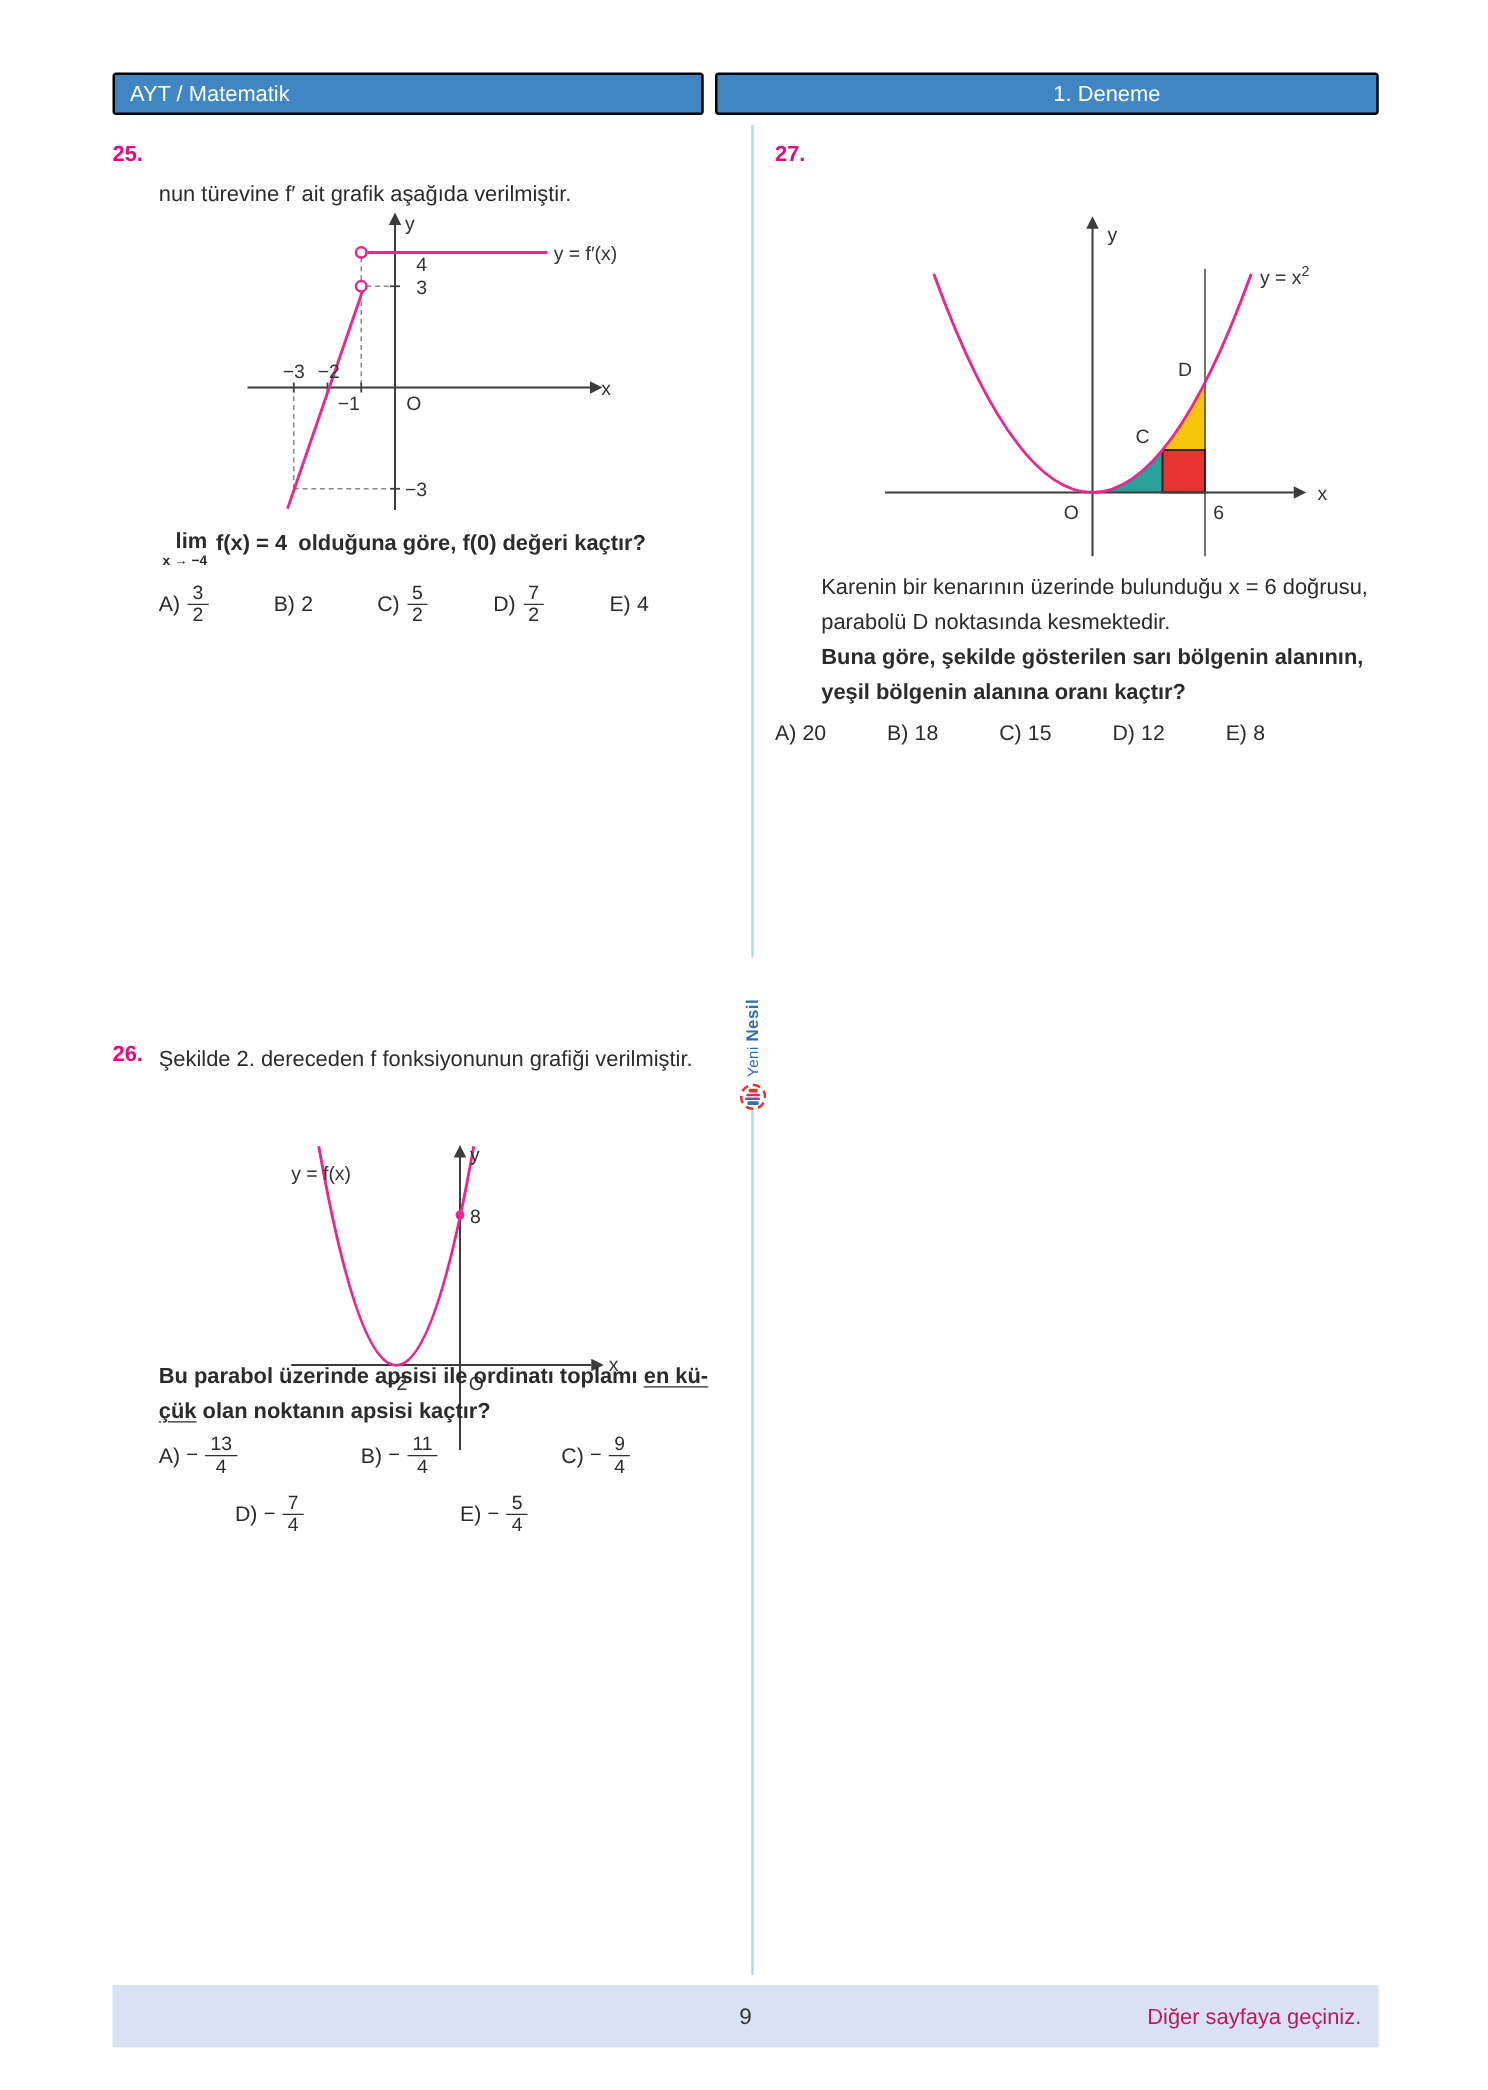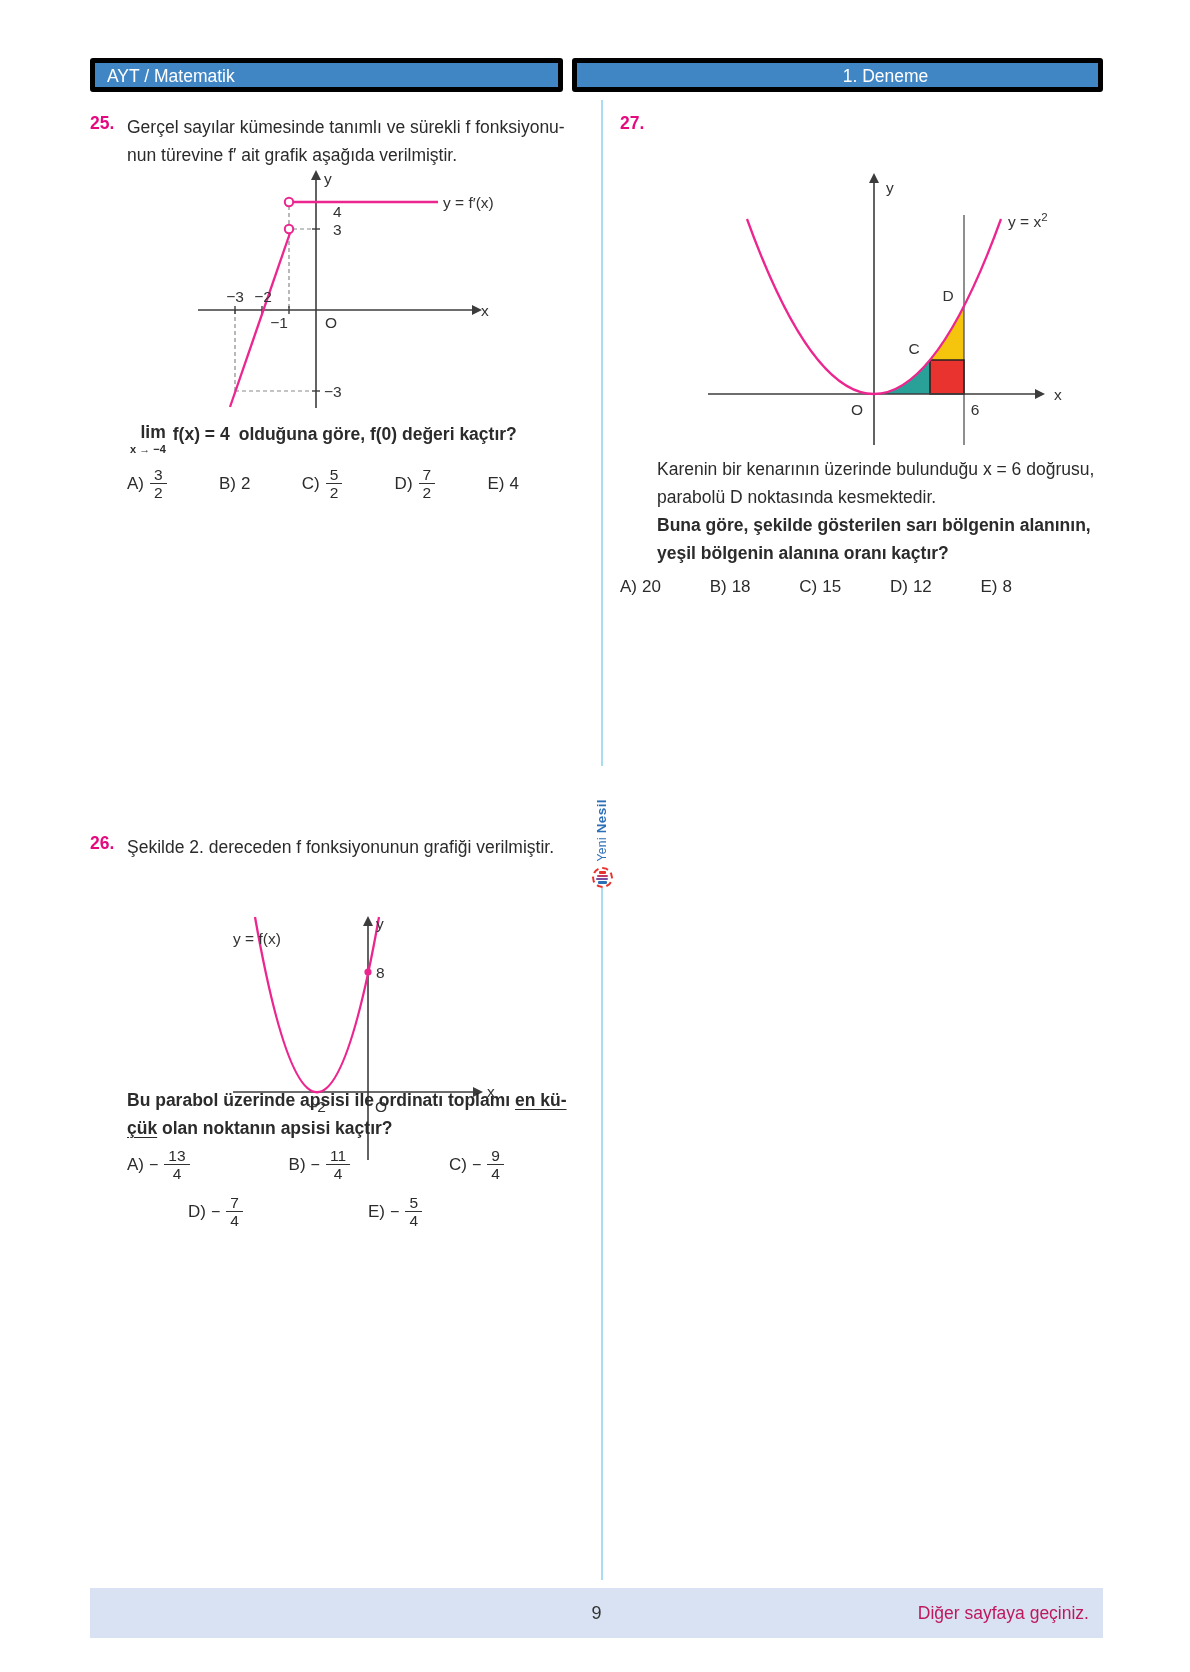--- a/index.html
+++ b/index.html
@@ -1,21 +1,21 @@
 <!DOCTYPE html>
 <html><head>
 <meta charset="utf-8">
 <style>
   html,body{margin:0;padding:0;background:#fff;}
   .page{position:relative;width:1190px;height:1672px;background:#ffffff;
         font-family:"Liberation Sans",sans-serif;color:#2b2b2b;overflow:hidden;}
 
   
-  .hbar{position:absolute;top:58px;height:34px;background:#4186c4;border:5px solid #000000;
-        border-radius:3px;color:#fff;font-size:17.5px;display:flex;align-items:flex-end;box-sizing:border-box;}
+  .hbar{position:absolute;top:58px;height:34px;background:#4186c4;border:2px solid #000000;
+        border-radius:3px;color:#fff;font-size:17.5px;display:flex;align-items:center;box-sizing:border-box;}
   .hbar-left{left:90px;width:473px;padding-left:12px;}
   .hbar-right{left:572px;width:531px;justify-content:center;}
   .hbar-right span{position:relative;left:48px;}
 
   
   .divider{position:absolute;left:601px;top:100px;width:2px;height:1480px;background:#aadcf2;}
   .logo{position:absolute;left:583px;top:766px;width:38px;height:122px;background:#fff;z-index:2;
         display:flex;flex-direction:column;align-items:center;justify-content:flex-end;gap:5px;}
   .logo-text{writing-mode:vertical-rl;transform:rotate(180deg);color:#2b6fb7;font-size:12px;
              letter-spacing:.4px;line-height:1;}
@@ -91,21 +91,21 @@
     <div class="logo-icon">
         <i></i>
         <i></i>
         <i></i>
         <i></i>
       </div>
   </div>
 
   <div class="q-num" style="left:90px;top:113px">25.</div>
   <div class="q-text" style="left:127px;top:113px;width:440px">
-    <span>Gerçel sayılar kümesinde tanımlı ve sürekli f fonksiyonu-</span><br>
+    <br>
     <span>nun türevine f′ ait grafik aşağıda verilmiştir.</span>
   </div>
 
   <svg class="graph" style="left:178px;top:168px" width="335" height="250" viewBox="0 0 335 250">
 
     <path class="dash" d="M111,38 V142 M115,61 H134 M57,142 V223 M57,223 H134"></path>
 
     <line class="axis" x1="20" y1="142" x2="294" y2="142"></line>
     <polygon class="arrow" points="294,137 304,142 294,147"></polygon>
     <line class="axis" x1="138" y1="10" x2="138" y2="240"></line>

